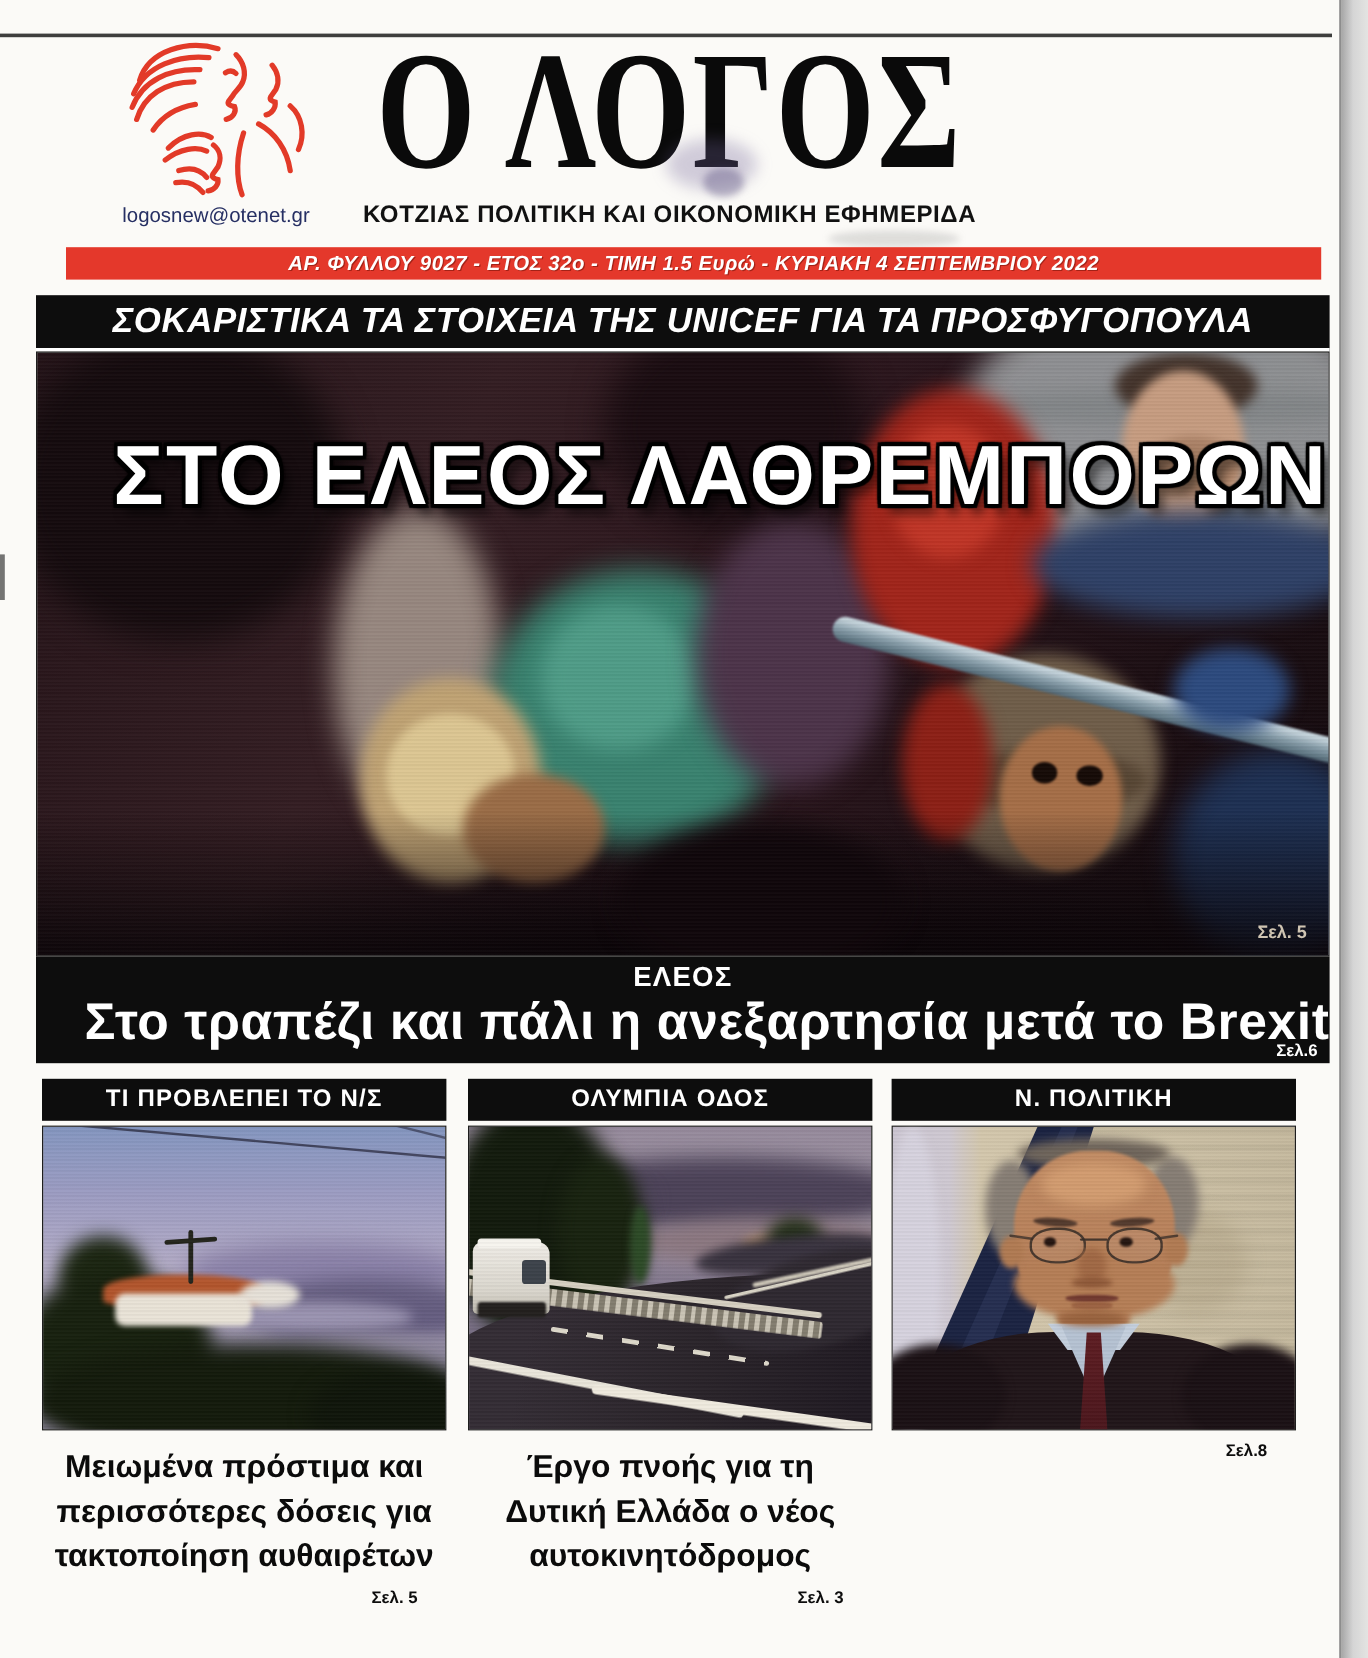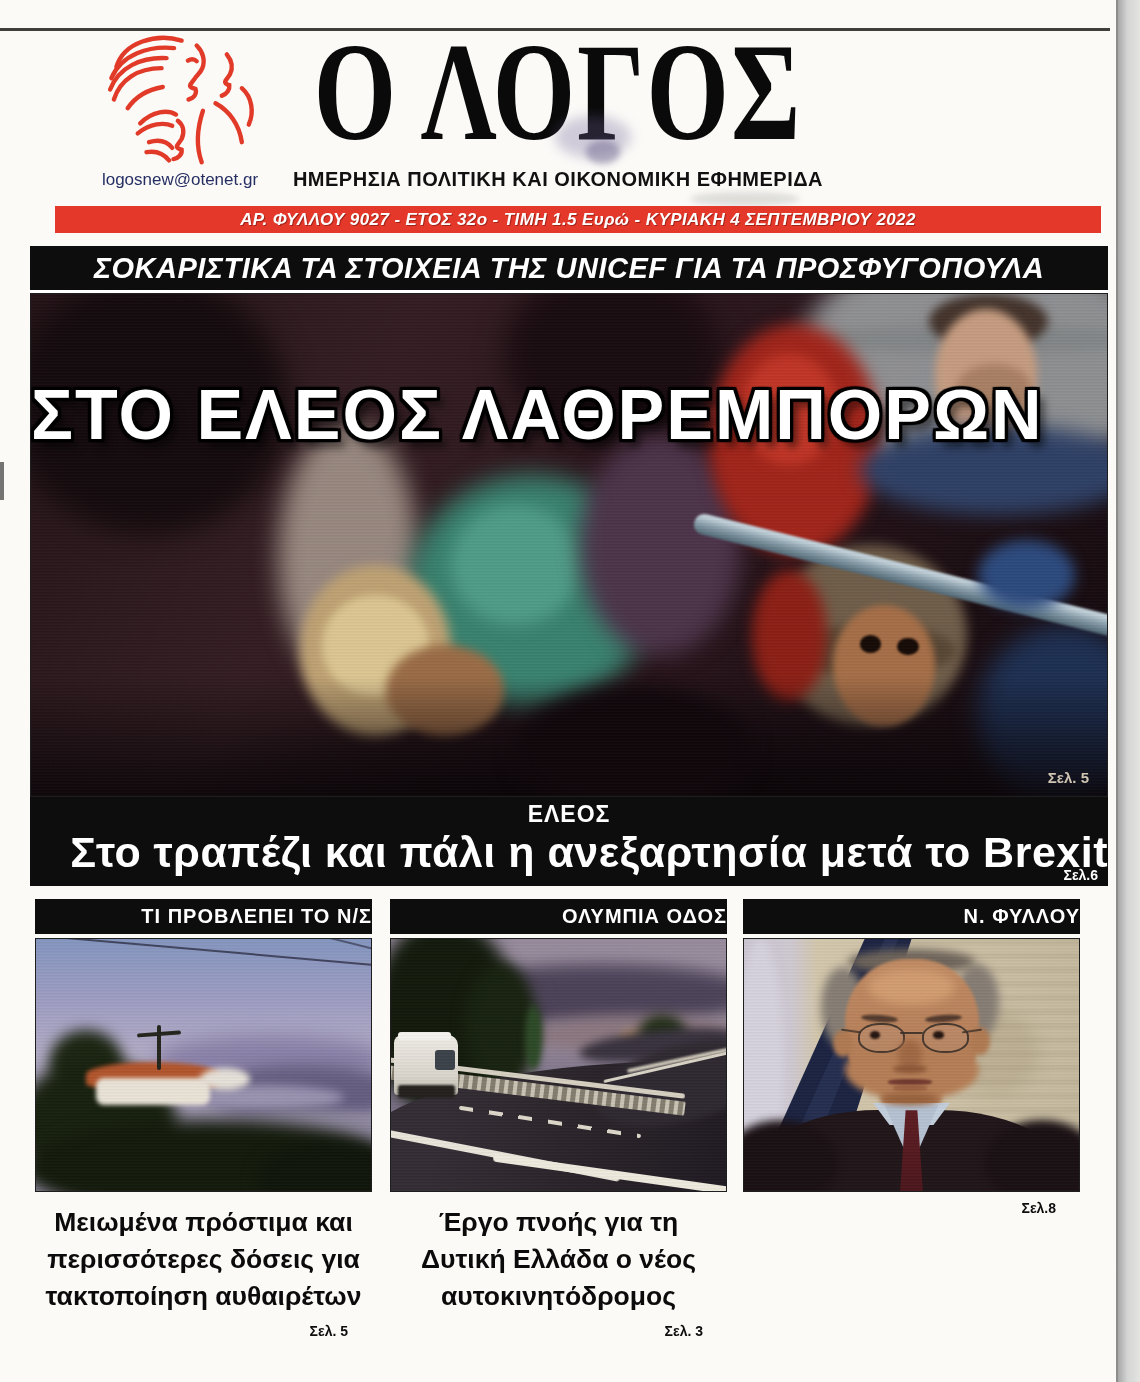--- a/index.html
+++ b/index.html
@@ -22,39 +22,39 @@
   
   .kicker-bar{position:absolute;left:30px;top:246px;width:1078px;height:44px;background:#0d0d0d;
               border-bottom:3px solid #fff;color:#fff;font-weight:bold;font-style:italic;
               font-size:29px;line-height:44px;text-align:center;letter-spacing:.5px;}
   .photo{position:absolute;overflow:hidden;border:1px solid #1e1e1e;}
   .photo::after{content:"";position:absolute;inset:0;pointer-events:none;
      background:repeating-linear-gradient(0deg,rgba(255,255,255,.025) 0 1px,rgba(0,0,0,.035) 2px 3px);}
   .lead-photo{left:30px;top:293px;width:1076px;height:502px;
      background:radial-gradient(60% 50% at 50% 112%,rgba(5,2,4,.9),transparent 70%),
        linear-gradient(115deg,#241318 0%,#331d22 30%,#2a151c 55%,#1c0e13 80%,#140a0e 100%);}
-  .lead-headline{position:absolute;left:0;width:100%;text-align:left;color:#fff;font-weight:bold;
+  .lead-headline{position:absolute;left:0;width:100%;text-align:right;color:#fff;font-weight:bold;
      white-space:nowrap;z-index:5;
      text-shadow:-3px -3px 1px #000,3px -3px 1px #000,-3px 3px 1px #000,3px 3px 1px #000,
                  0 -3px 1px #000,0 3px 1px #000,-3px 0 1px #000,3px 0 1px #000,
-                 7px 8px 9px rgba(0,0,0,.55);margin-top:19px;}
+                 7px 8px 9px rgba(0,0,0,.55);}
   .hl1{top:62px;font-size:70px;letter-spacing:2px;}
   .hl2{top:182px;font-size:72px;letter-spacing:7px;}
   .lead-ref{position:absolute;right:18px;bottom:10px;color:#cfc4b2;font-weight:bold;font-size:15px;z-index:6;}
   
   .band{position:absolute;left:30px;top:797px;width:1078px;height:89px;background:#0d0d0d;color:#fff;}
   .band-kicker{position:absolute;left:0;top:4px;width:100%;text-align:center;
                font-weight:bold;font-size:23px;letter-spacing:1px;}
   .band-headline{position:absolute;left:0;top:31px;width:100%;text-align:right;
                font-weight:bold;font-size:43px;letter-spacing:.5px;white-space:nowrap;}
   .band-ref{position:absolute;right:10px;bottom:3px;font-weight:bold;font-size:14px;}
   
   .card{position:absolute;top:899px;width:337px;}
   .card-kicker{height:35px;background:#0d0d0d;color:#fff;font-weight:bold;font-size:20px;
-               line-height:35px;text-align:right;letter-spacing:1px;}
+               line-height:35px;text-align:center;letter-spacing:1px;}
   .card-photo{position:relative;margin-top:4px;width:335px;height:252px;}
   .card-headline{margin-top:12px;text-align:center;font-weight:bold;font-size:26.5px;
                  line-height:1.4;white-space:pre-line;color:#0b0b0b;}
   .card-ref{margin-top:8px;padding-right:24px;text-align:right;font-weight:bold;font-size:14px;}
   .photo-left{background:linear-gradient(180deg,#8496c0 0%,#9c9cc2 22%,#b2abc6 45%,#aaa2ba 60%,#9d95ae 72%);}
   .photo-mid{background:linear-gradient(180deg,#968a9c 0%,#a298a6 30%,#8c8094 46%,#7a7086 58%);}
   .photo-right{background:linear-gradient(90deg,#ccc6d2 0%,#cfc9d2 14%,#d3c7ac 22%,#cdc1a6 60%,#c6ba9f 100%);}
   
   .scan-top{position:absolute;left:0;top:28px;width:1110px;height:3px;background:#1c1c1c;opacity:.85;}
   .scan-right{position:absolute;left:1116px;top:0;width:24px;height:1382px;
@@ -90,21 +90,21 @@
 
   <div class="email">logosnew@otenet.gr</div>
 
   <div class="title-wrap">
     <span class="title-text">Ο ΛΟΓΟΣ</span>
   </div>
   <div class="b" style="left:555px;top:116px;width:76px;height:42px;background:rgba(110,95,150,.30);filter:blur(6px);"></div>
   <div class="b" style="left:586px;top:140px;width:34px;height:24px;background:rgba(82,70,122,.38);filter:blur(3px);"></div>
   <div class="b" style="left:690px;top:192px;width:110px;height:14px;background:rgba(120,120,120,.22);filter:blur(3px);"></div>
 
-  <div class="subtitle">ΗΜΕΡΗΣΙΑ ΠΟΛΙΤΙΚΗ ΚΑΙ ΟΙΚΟΝΟΜΙΚΗ ΕΦΗΜΕΡΙΔΑ</div>
+  <div class="subtitle">ΚΟΤΖΙΑΣ ΠΟΛΙΤΙΚΗ ΚΑΙ ΟΙΚΟΝΟΜΙΚΗ ΕΦΗΜΕΡΙΔΑ</div>
 
   <div class="issue-strip">ΑΡ. ΦΥΛΛΟΥ 9027 - ΕΤΟΣ 32ο - ΤΙΜΗ 1.5 Ευρώ -  ΚΥΡΙΑΚΗ 4 ΣΕΠΤΕΜΒΡΙΟΥ 2022</div>
 
   <div class="kicker-bar">ΣΟΚΑΡΙΣΤΙΚΑ ΤΑ ΣΤΟΙΧΕΙΑ ΤΗΣ UNICEF ΓΙΑ ΤΑ ΠΡΟΣΦΥΓΟΠΟΥΛΑ</div>
 
   <div class="photo lead-photo">
     <div id="main-photo-art" class="abs" style="left:0;top:0;width:100%;height:100%;">
         <div class="b" style="left: 71%; top: -10%; width: 34%; height: 48%; background: rgb(162, 166, 168); filter: blur(12px); opacity: 0.85;"></div>
         <div class="b" style="left: 73%; top: 6%; width: 30%; height: 6%; background: rgb(126, 130, 132); filter: blur(6px); opacity: 0.7;"></div>
         <div class="b" style="left: -2%; top: -4%; width: 26%; height: 52%; background: rgb(20, 10, 13); filter: blur(14px);"></div>
@@ -201,21 +201,21 @@
           <div class="b" style="left: 2%; top: 37%; width: 16%; height: 3%; background: rgb(246, 244, 238); border-radius: 3px; filter: blur(0.6px);"></div>
         </div>
     </div>
     <div class="card-headline">Έργο πνοής για τη
 Δυτική Ελλάδα ο νέος
 αυτοκινητόδρομος</div>
     <div class="card-ref">Σελ. 3</div>
   </div>
 
   <div class="card" style="left:743px;">
-    <div class="card-kicker">Ν. ΦΥΛΛΟΥ</div>
+    <div class="card-kicker">Ν. ΠΟΛΙΤΙΚΗ</div>
     <div class="photo card-photo photo-right">
       <div id="art-right" class="abs" style="left:0;top:0;width:100%;height:100%;">
           <div class="b" style="left: 40%; top: 0px; width: 60%; height: 100%; background: repeating-linear-gradient(rgba(120, 110, 90, 0.08) 0px, rgba(120, 110, 90, 0.08) 6px, transparent 6px, transparent 14px); border-radius: 0px;"></div>
           <div class="b" style="left: 62%; top: 28%; width: 26%; height: 34%; background: rgba(150, 135, 105, 0.25); filter: blur(8px);"></div>
           <div class="b" style="left: -2%; top: 0px; width: 14%; height: 104%; background: rgb(214, 210, 222); filter: blur(4px);"></div>
           <div class="b" style="left: 0px; top: 0px; width: 100%; height: 100%; background: rgb(27, 35, 66); clip-path: polygon(36% 0px, 50% 0px, 26% 100%, 2% 100%); border-radius: 0px;"></div>
           <div class="b" style="left: 0px; top: 0px; width: 100%; height: 100%; background: rgb(42, 51, 87); clip-path: polygon(42% 0px, 46% 0px, 16% 100%, 8% 100%); border-radius: 0px; opacity: 0.7;"></div>
           <div class="b" style="left: 41%; top: 56%; width: 18%; height: 14%; background: rgb(176, 122, 84); filter: blur(2px);"></div>
           <div class="b" style="left: 0%; top: 68%; width: 100%; height: 36%; background: rgb(32, 21, 25); border-radius: 40% 42% 0px 0px / 85% 90% 0px 0px;"></div>
           <div class="b" style="left: -6%; top: 72%; width: 34%; height: 34%; background: rgb(26, 16, 20); filter: blur(4px);"></div>

